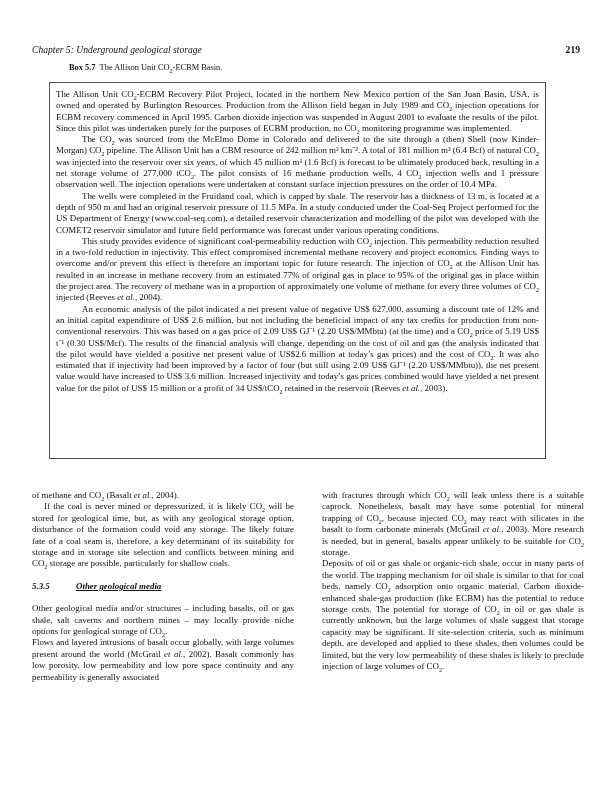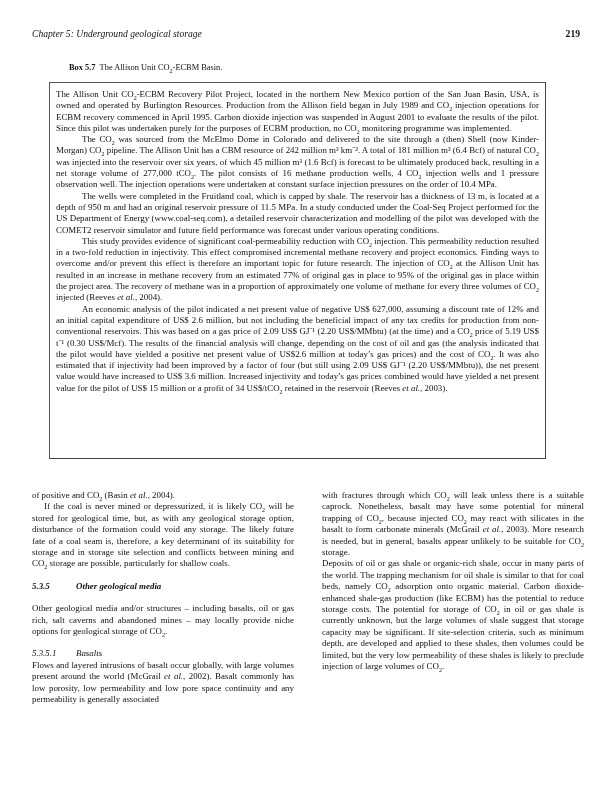--- a/index.html
+++ b/index.html
@@ -1,31 +1,31 @@
 <!DOCTYPE html>
 <html><head>
 <meta charset="utf-8">
 <style>
   html, body { margin: 0; padding: 0; background: #ffffff; }
   body { width: 612px; height: 792px; position: relative; font-family: "Liberation Serif", serif; color: #111; overflow: hidden; }
-  .header { position: absolute; top: 28px; left: 32px; right: 32px; height: 14px; }
+  .header { position: absolute; top: 44px; left: 32px; right: 32px; height: 14px; }
   .header .title { position: absolute; left: 0; top: 0; font-style: italic; font-size: 9.6px; }
   .header .pagenum { position: absolute; right: 0; top: 0; font-weight: bold; font-size: 9.6px; margin-left: 24px; }
   .boxcap { position: absolute; top: 63px; left: 32px; font-size: 8.4px; }
   .boxcap b { font-weight: bold; padding-left: 37px; }
   .box { position: absolute; top: 82px; left: 49px; width: 497px; height: 377px; border: 1px solid #555; border-right: 1.5px solid #444; border-bottom: 1.5px solid #444; padding: 6px 6px 0 6px; box-sizing: border-box; }
   .box p { margin: 0; font-size: 8.9px; line-height: 11.3px; text-align: justify; }
   .box p.ind { text-indent: 26px; }
   sub, sup { font-size: 6px; line-height: 0; }
   .col { position: absolute; top: 490px; width: 262px; font-size: 8.9px; line-height: 11.4px; text-align: justify; }
   .col p { margin: 0; }
   .col p.ind { text-indent: 12px; }
   .col.left { left: 32px; }
   .col.right { left: 322px; }
-  .sec { font-weight: bold; font-style: italic; margin: 11px 0 11px 0 !important; }
+  .sec { font-weight: bold; font-style: italic; margin: 11px 0 11px 0 !important; text-decoration: underline; }
   .sec .num { display: inline-block; width: 44px; }
   .subsec { font-style: italic; margin-top: 11px !important; }
   .subsec .num { display: inline-block; width: 44px; }
 </style>
 </head>
 <body>
 
 <div class="header">
   <span class="title">Chapter 5: Underground geological storage</span>
   <span class="pagenum">219</span>
@@ -38,28 +38,25 @@
 
 <div class="box">
   <p><span>The Allison Unit CO</span><sub>2</sub><span>-ECBM Recovery Pilot Project, located in the northern New Mexico portion of the San Juan Basin, USA, is owned and operated by Burlington Resources. Production from the Allison field began in July 1989 and CO</span><sub>2</sub><span> injection operations for ECBM recovery commenced in April 1995. Carbon dioxide injection was suspended in August 2001 to evaluate the results of the pilot. Since this pilot was undertaken purely for the purposes of ECBM production, no CO</span><sub>2</sub><span> monitoring programme was implemented.</span></p>
   <p class="ind"><span>The CO</span><sub>2</sub><span> was sourced from the McElmo Dome in Colorado and delivered to the site through a (then) Shell (now Kinder-Morgan) CO</span><sub>2</sub><span> pipeline. The Allison Unit has a CBM resource of 242 million m³ km⁻². A total of 181 million m³ (6.4 Bcf) of natural CO</span><sub>2</sub><span> was injected into the reservoir over six years, of which 45 million m³ (1.6 Bcf) is forecast to be ultimately produced back, resulting in a net storage volume of 277,000 tCO</span><sub>2</sub><span>. The pilot consists of 16 methane production wells, 4 CO</span><sub>2</sub><span> injection wells and 1 pressure observation well. The injection operations were undertaken at constant surface injection pressures on the order of 10.4 MPa.</span></p>
   <p class="ind"><span>The wells were completed in the Fruitland coal, which is capped by shale. The reservoir has a thickness of 13 m, is located at a depth of 950 m and had an original reservoir pressure of 11.5 MPa. In a study conducted under the Coal-Seq Project performed for the US Department of Energy (www.coal-seq.com), a detailed reservoir characterization and modelling of the pilot was developed with the COMET2 reservoir simulator and future field performance was forecast under various operating conditions.</span></p>
   <p class="ind"><span>This study provides evidence of significant coal-permeability reduction with CO</span><sub>2</sub><span> injection. This permeability reduction resulted in a two-fold reduction in injectivity. This effect compromised incremental methane recovery and project economics. Finding ways to overcome and/or prevent this effect is therefore an important topic for future research. The injection of CO</span><sub>2</sub><span> at the Allison Unit has resulted in an increase in methane recovery from an estimated 77% of original gas in place to 95% of the original gas in place within the project area. The recovery of methane was in a proportion of approximately one volume of methane for every three volumes of CO</span><sub>2</sub><span> injected (Reeves </span><i>et al.</i><span>, 2004).</span></p>
   <p class="ind"><span>An economic analysis of the pilot indicated a net present value of negative US$ 627,000, assuming a discount rate of 12% and an initial capital expenditure of US$ 2.6 million, but not including the beneficial impact of any tax credits for production from non-conventional reservoirs. This was based on a gas price of 2.09 US$ GJ⁻¹ (2.20 US$/MMbtu) (at the time) and a CO</span><sub>2</sub><span> price of 5.19 US$ t⁻¹ (0.30 US$/Mcf). The results of the financial analysis will change, depending on the cost of oil and gas (the analysis indicated that the pilot would have yielded a positive net present value of US$2.6 million at today’s gas prices) and the cost of CO</span><sub>2</sub><span>. It was also estimated that if injectivity had been improved by a factor of four (but still using 2.09 US$ GJ⁻¹ (2.20 US$/MMbtu)), the net present value would have increased to US$ 3.6 million. Increased injectivity and today’s gas prices combined would have yielded a net present value for the pilot of US$ 15 million or a profit of 34 US$/tCO</span><sub>2</sub><span> retained in the reservoir (Reeves </span><i>et al.</i><span>, 2003).</span></p>
 </div>
 
 <div class="col left">
-  <p><span>of positive and CO</span><sub>2</sub><span> (Basin </span><i>et al.</i><span>, 2004).</span></p>
+  <p><span>of methane and CO</span><sub>2</sub><span> (Basalt </span><i>et al.</i><span>, 2004).</span></p>
   <p class="ind"><span>If the coal is never mined or depressurized, it is likely CO</span><sub>2</sub><span> will be stored for geological time, but, as with any geological storage option, disturbance of the formation could void any storage. The likely future fate of a coal seam is, therefore, a key determinant of its suitability for storage and in storage site selection and conflicts between mining and CO</span><sub>2</sub><span> storage are possible, particularly for shallow coals.</span></p>
   <p class="sec">
     <span class="num">5.3.5</span><span>Other geological media</span>
   </p>
-  <p><span>Other geological media and/or structures – including basalts, oil or gas rich, salt caverns and abandoned mines – may locally provide niche options for geological storage of CO</span><sub>2</sub><span>.</span></p>
-  <p class="subsec">
-    <span class="num">5.3.5.1</span><span>Basalts</span>
-  </p>
+  <p><span>Other geological media and/or structures – including basalts, oil or gas shale, salt caverns and northern mines – may locally provide niche options for geological storage of CO</span><sub>2</sub><span>.</span></p>
   <p><span>Flows and layered intrusions of basalt occur globally, with large volumes present around the world (McGrail </span><i>et al.</i><span>, 2002). Basalt commonly has low porosity, low permeability and low pore space continuity and any permeability is generally associated</span></p>
 </div>
 
 <div class="col right">
   <p><span>with fractures through which CO</span><sub>2</sub><span> will leak unless there is a suitable caprock. Nonetheless, basalt may have some potential for mineral trapping of CO</span><sub>2</sub><span>, because injected CO</span><sub>2</sub><span> may react with silicates in the basalt to form carbonate minerals (McGrail </span><i>et al.</i><span>, 2003). More research is needed, but in general, basalts appear unlikely to be suitable for CO</span><sub>2</sub><span> storage.</span></p>
   <p><span>Deposits of oil or gas shale or organic-rich shale, occur in many parts of the world. The trapping mechanism for oil shale is similar to that for coal beds, namely CO</span><sub>2</sub><span> adsorption onto organic material. Carbon dioxide-enhanced shale-gas production (like ECBM) has the potential to reduce storage costs. The potential for storage of CO</span><sub>2</sub><span> in oil or gas shale is currently unknown, but the large volumes of shale suggest that storage capacity may be significant. If site-selection criteria, such as minimum depth, are developed and applied to these shales, then volumes could be limited, but the very low permeability of these shales is likely to preclude injection of large volumes of CO</span><sub>2</sub><span>.</span></p>
 </div>
 
 </body></html>

